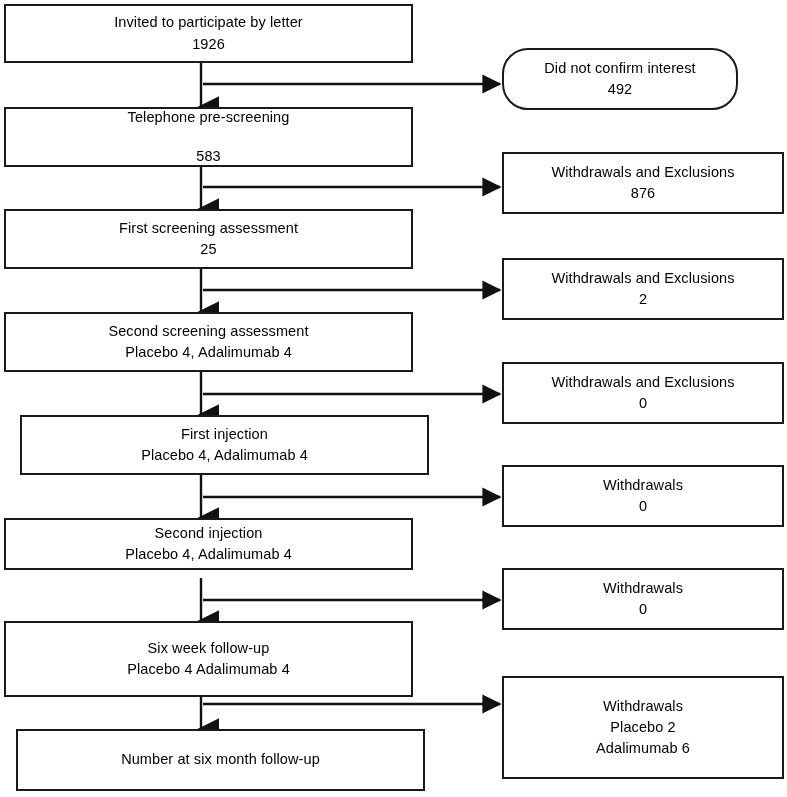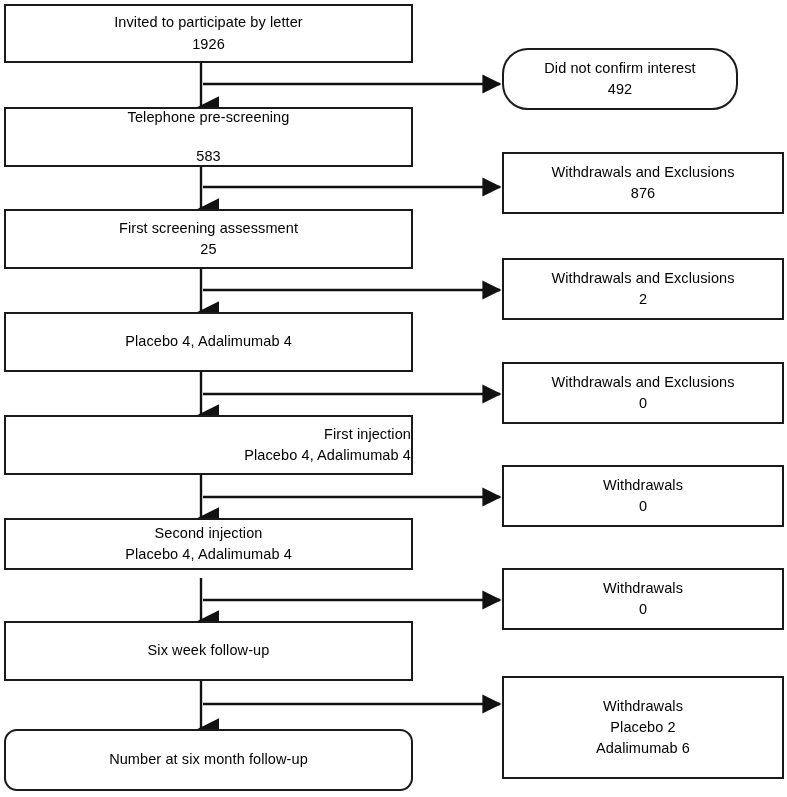--- a/index.html
+++ b/index.html
@@ -84,34 +84,36 @@
       </div>
       <div class="node" style="left: 4px; top: 107px; width: 409px; height: 60px; gap: 17px;">
         <span class="line">Telephone pre-screening</span>
         <span class="line">583</span>
       </div>
       <div class="node" style="left: 4px; top: 209px; width: 409px; height: 60px;">
         <span class="line">First screening assessment</span>
         <span class="line">25</span>
       </div>
       <div class="node" style="left: 4px; top: 312px; width: 409px; height: 60px;">
+        <span class="line">Second screening assessment</span>
         <span class="line">Placebo 4, Adalimumab 4</span>
       </div>
-      <div class="node" style="left: 4px; top: 415px; width: 409px; height: 60px; align-items: flex-end;">
+      <div class="node" style="left: 20px; top: 415px; width: 409px; height: 60px;">
         <span class="line">First injection</span>
         <span class="line">Placebo 4, Adalimumab 4</span>
       </div>
       <div class="node" style="left: 4px; top: 518px; width: 409px; height: 52px;">
         <span class="line">Second injection</span>
         <span class="line">Placebo 4, Adalimumab 4</span>
       </div>
-      <div class="node" style="left: 4px; top: 621px; width: 409px; height: 60px; align-items: center;">
+      <div class="node" style="left: 4px; top: 621px; width: 409px; height: 76px; align-items: center;">
         <span class="line">Six week follow-up</span>
+        <span class="line">Placebo 4 Adalimumab 4</span>
       </div>
-      <div class="node" style="left: 4px; top: 729px; width: 409px; height: 62px; border-radius: 13px;">
+      <div class="node" style="left: 16px; top: 729px; width: 409px; height: 62px;">
         <span class="line">Number at six month follow-up</span>
       </div>
     </div>
   <div id="exclusion-layer">
       <div class="node" style="left: 502px; top: 48px; width: 236px; height: 62px; border-radius: 26px;">
         <span class="line">Did not confirm interest</span>
         <span class="line">492</span>
       </div>
       <div class="node" style="left: 502px; top: 152px; width: 282px; height: 62px;">
         <span class="line">Withdrawals and Exclusions</span>

